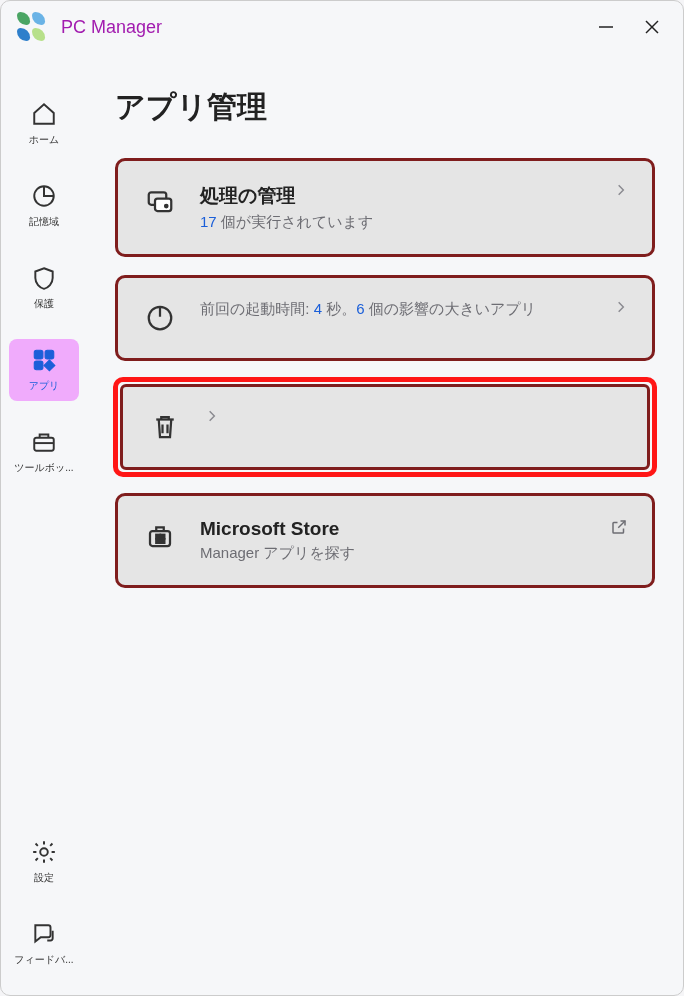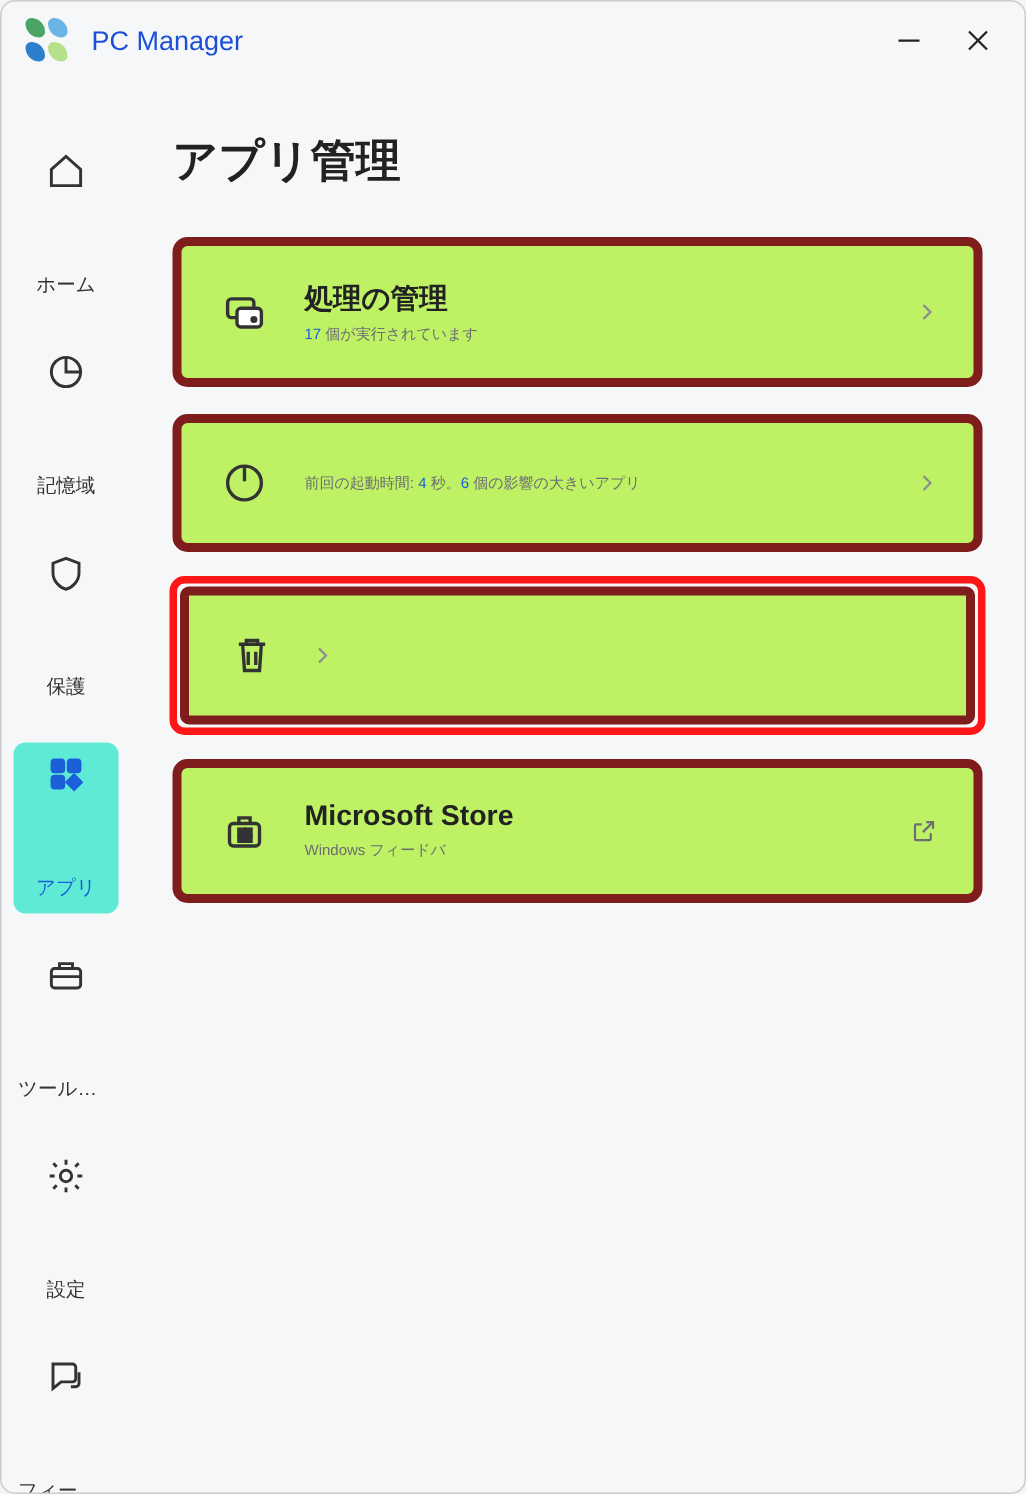--- a/index.html
+++ b/index.html
@@ -10,51 +10,51 @@
   }
   .titlebar {
     height: 52px; display: flex; align-items: center; padding: 0 8px 0 16px;
   }
   .titlebar .logo { width: 30px; height: 30px; display: flex; flex-wrap: wrap; gap: 2px; margin-right: 14px; }
   .titlebar .logo .leaf { width: 13px; height: 13px; border-radius: 4px 10px 4px 10px; }
   .titlebar .logo .l1 { background: #4aa564; }
   .titlebar .logo .l2 { background: #6ab3e6; }
   .titlebar .logo .l3 { background: #2e7fcb; }
   .titlebar .logo .l4 { background: #b7e08a; }
-  .titlebar .title { font-size: 18px; color: #1d4ed8; font-weight: 400; flex: 1; }
+  .titlebar .title { font-size: 18px; color: #a21caf; font-weight: 400; flex: 1; }
   .winbtns { display: flex; }
   .winbtn { width: 46px; height: 40px; display: flex; align-items: center; justify-content: center; color: #333; font-size: 18px; }
   .body { flex: 1; display: flex; min-height: 0; }
   .sidebar {
     width: 86px; display: flex; flex-direction: column; align-items: center; padding-top: 40px;
   }
   .nav-item {
     width: 70px; display: flex; flex-direction: column; align-items: center; gap: 4px;
     padding: 6px 0 8px; margin-bottom: 20px; border-radius: 8px; cursor: pointer;
     color: #333;
   }
   .nav-item .icon { width: 30px; height: 30px; display:flex; align-items:center; justify-content:center; }
-  .nav-item .label { font-size: 13px; color: #333; text-align: center; white-space: nowrap; overflow: hidden; text-overflow: ellipsis; max-width: 64px; margin-top: 48px; }
-  .nav-item.active { background: #5eead4; }
+  .nav-item .label { font-size: 10px; color: #333; text-align: center; white-space: nowrap; overflow: hidden; text-overflow: ellipsis; max-width: 64px; }
+  .nav-item.active { background: #f0abfc; }
   .nav-item.active .label { color: #1b5fd9; }
   .nav-item.active svg { stroke: #1b5fd9; fill: #1b5fd9; }
   .sidebar .spacer { flex: 1; }
   .main {
     flex: 1; padding: 34px 28px 36px 28px; overflow: auto;
   }
   .page-title { font-size: 30px; font-weight: 700; color: #222; margin-bottom: 30px; }
   .card {
-    background: #bef264; border: 6px solid #7f1d1d; border-radius: 10px;
-    display: flex; align-items: center; padding: 22px 24px; margin-bottom: 18px;
+    background: #e5e5e5; border: 3px solid #7f1d1d; border-radius: 10px;
+    display: flex; align-items: flex-start; padding: 22px 24px; margin-bottom: 18px;
     cursor: pointer;
   }
   .card .cicon { width: 36px; height: 36px; display:flex; align-items:center; justify-content:center; margin-right: 22px; color:#333; }
   .card .ctext { flex: 1; min-width: 0; }
   .card .ctitle { font-size: 19px; font-weight: 700; color: #222; margin-bottom: 4px; }
-  .card .csub { font-size: 10px; color: #6d6d73; }
+  .card .csub { font-size: 15px; color: #6d6d73; }
   .card .csub .num { color: #1b5fd9; }
   .card .chev { color: #8a8a90; font-size: 18px; }
   .card .extlink { color: #6d6d73; }
   .highlight-box {
     border: 5px solid #ff1616; border-radius: 10px; margin: -2px -2px 16px -2px; padding: 2px;
   }
   .highlight-box .card { margin-bottom: 0; border-radius: 6px; }
   svg { display: block; }
 </style>
 </head>
@@ -231,21 +231,21 @@
               <rect x="4" y="8" width="16" height="12" rx="2"></rect>
               <path d="M9 8 V5 h6 v3"></path>
               <rect x="9" y="11" width="3" height="3" fill="#333"></rect>
               <rect x="12.5" y="11" width="3" height="3" fill="#333"></rect>
               <rect x="9" y="14.5" width="3" height="3" fill="#333"></rect>
               <rect x="12.5" y="14.5" width="3" height="3" fill="#333"></rect>
             </svg>
         </div>
         <div class="ctext">
           <div class="ctitle">Microsoft Store</div>
-          <div class="csub">Windows フィードバ</div>
+          <div class="csub">Manager アプリを探す</div>
         </div>
         <div class="extlink">
           <svg width="18" height="18" viewBox="0 0 24 24" fill="none" stroke="#6d6d73" stroke-width="2">
               <path d="M14 4 h6 v6"></path>
               <path d="M20 4 L11 13"></path>
               <path d="M18 14 v5 a1 1 0 0 1 -1 1 H5 a1 1 0 0 1 -1 -1 V7 a1 1 0 0 1 1 -1 h5"></path>
             </svg>
         </div>
       </div>
 

